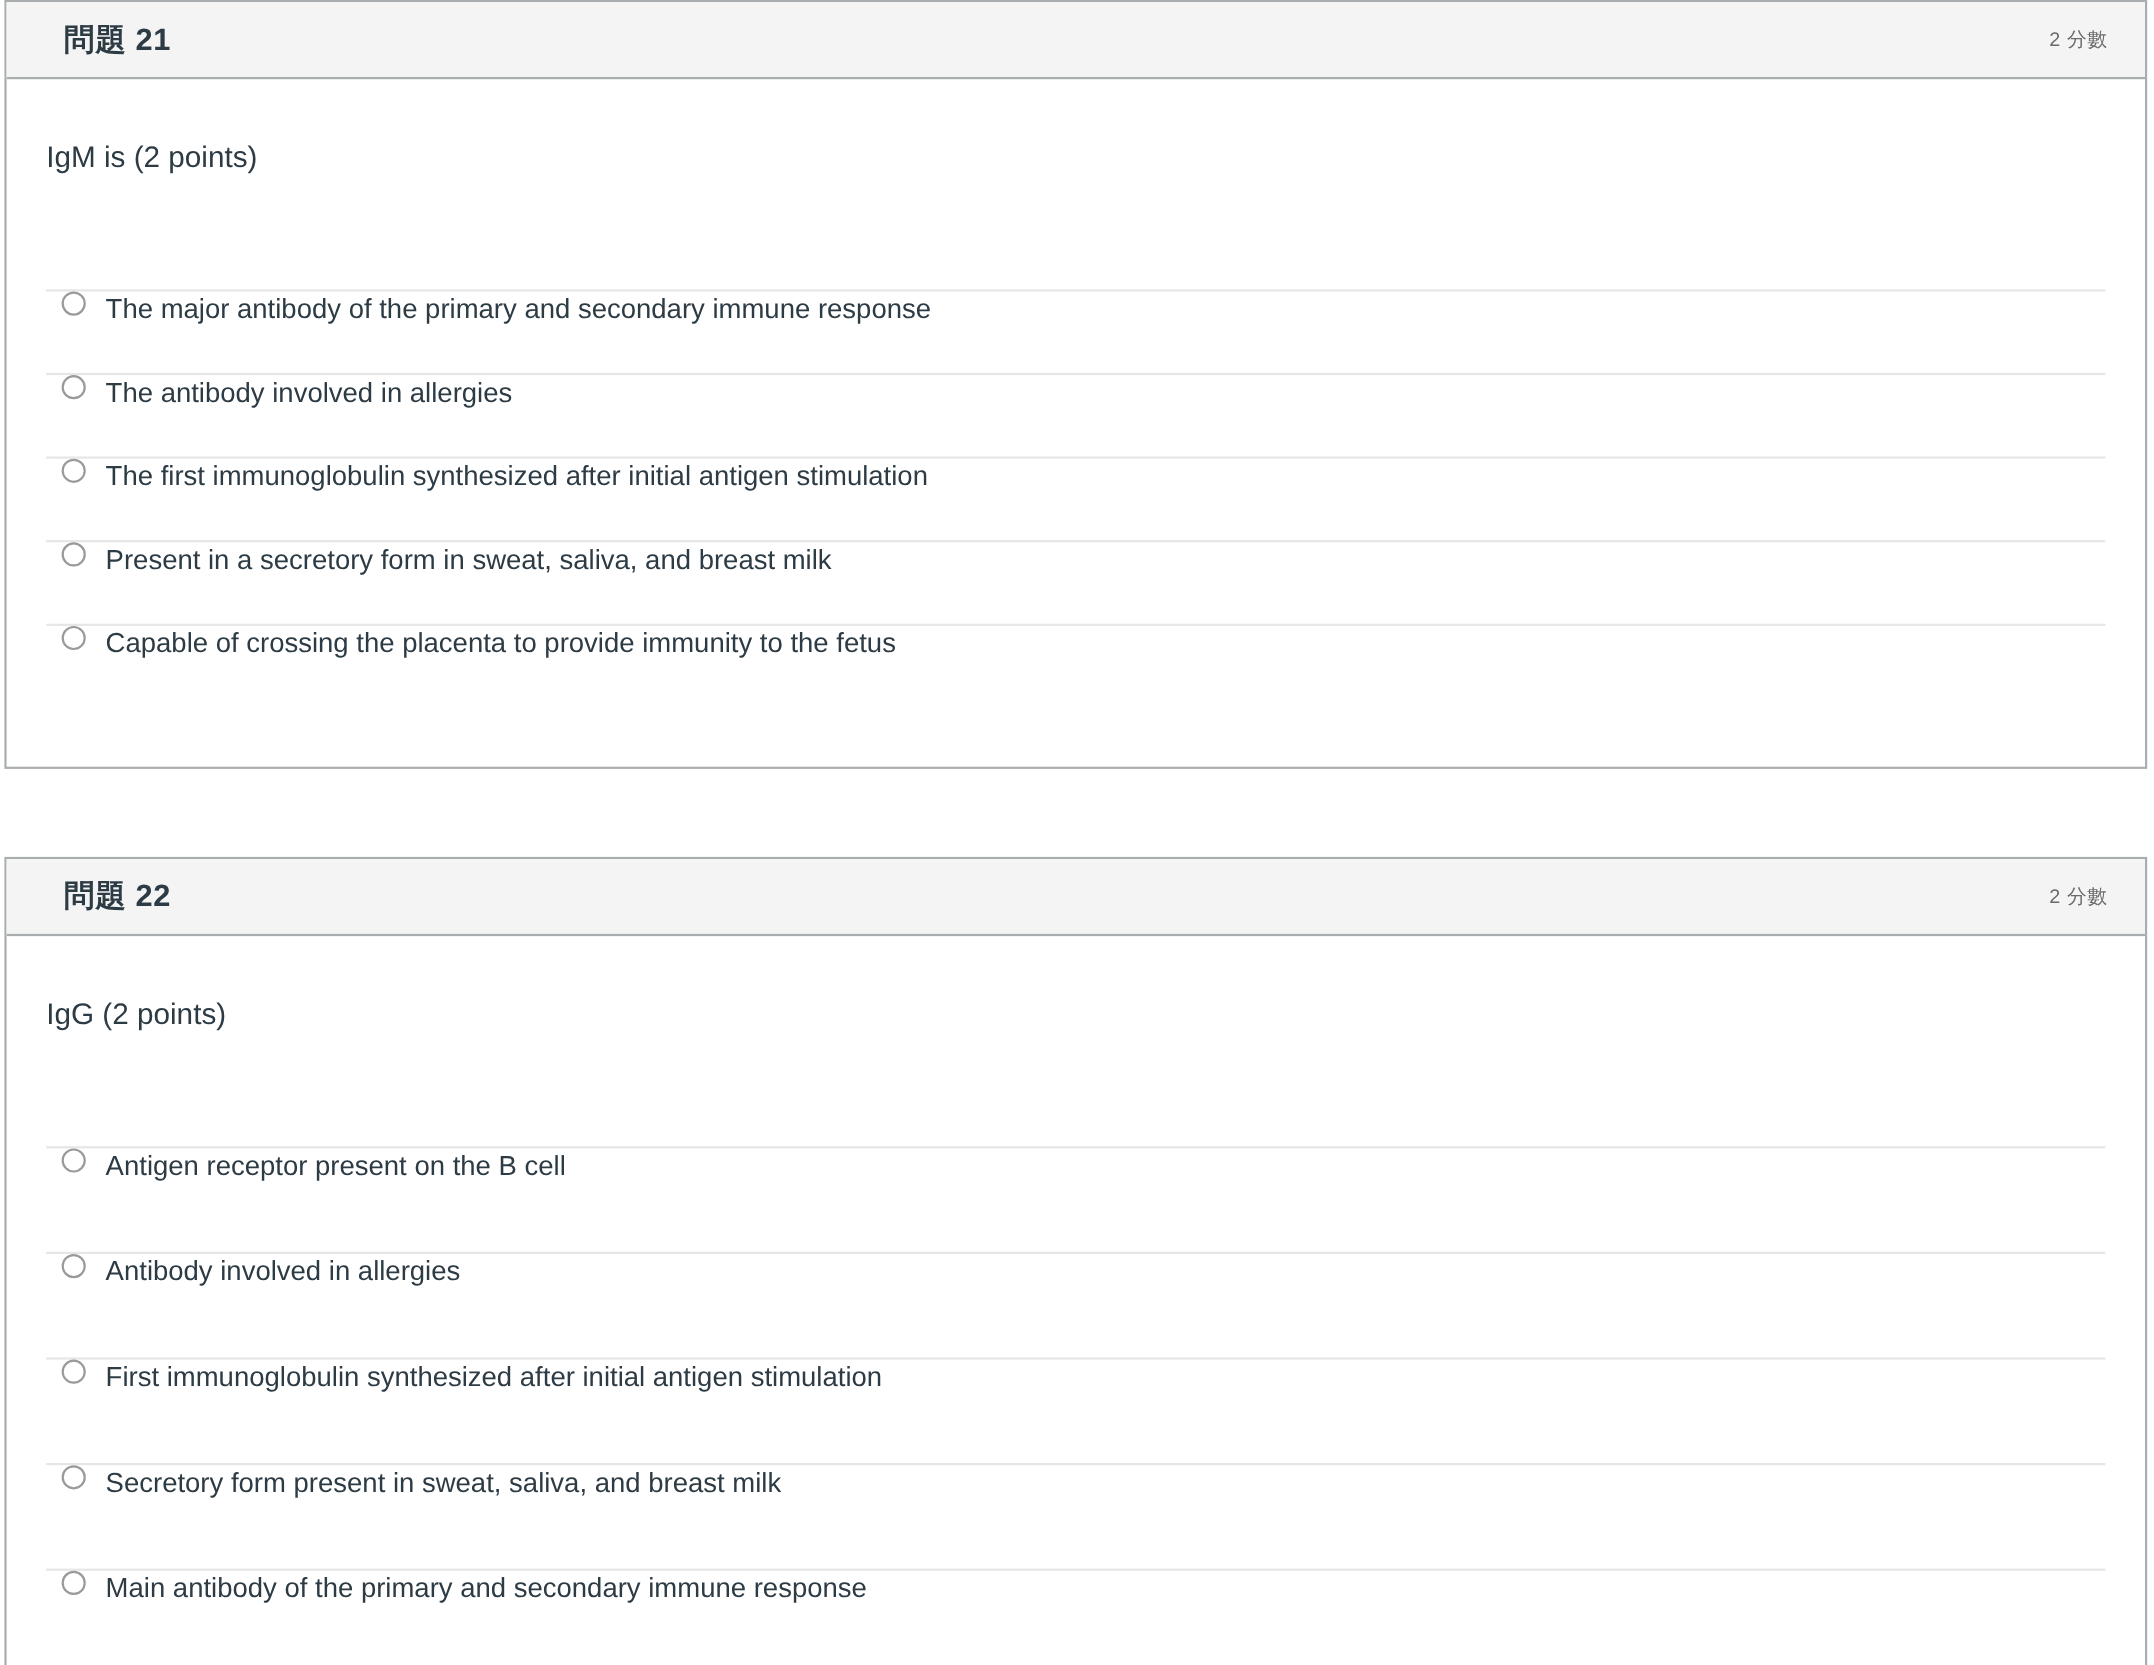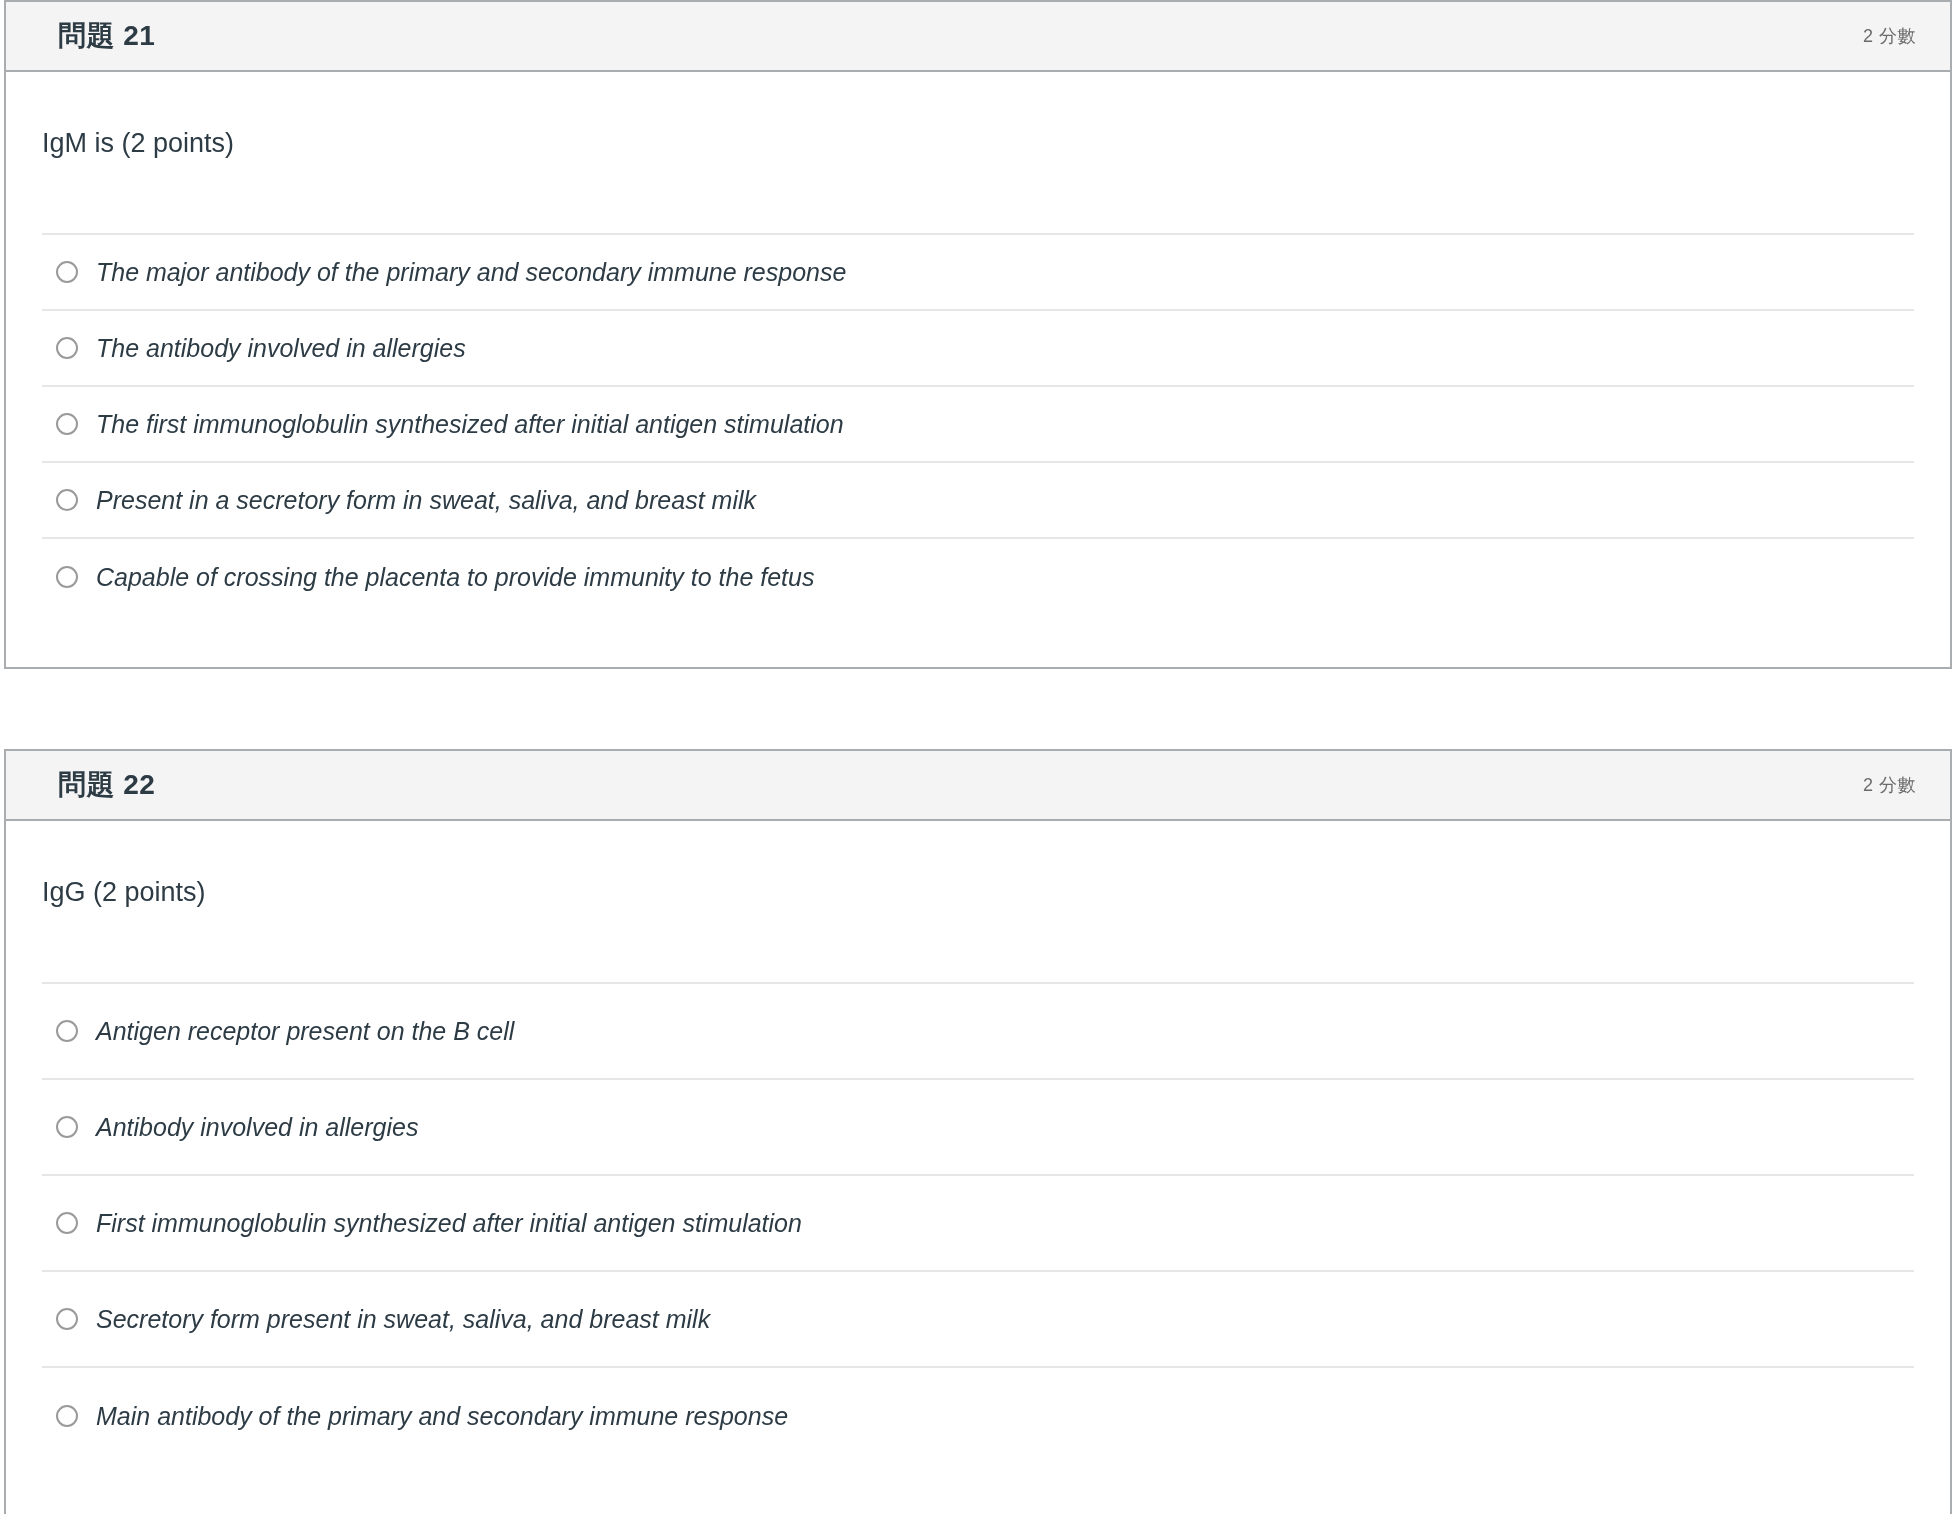--- a/index.html
+++ b/index.html
@@ -51,40 +51,39 @@
     color: #6b6b6b;
     font-weight: normal;
     letter-spacing: 0.5px;
   }
 
   .question-body {
     padding: 0;
   }
 
   .question-text-wrap {
-    padding: 52px 36px 70px 36px;
+    padding: 52px 36px 100px 36px;
   }
   .question-text {
     font-size: 27px;
     line-height: 1.45;
     color: #2d3b45;
   }
 
   
   .answers {
     margin: 0 36px 0 36px;
     border-top: 2px solid #e6e6e6;
   }
   .answer-row {
     display: flex;
-    align-items: center;
+    align-items: flex-start;
     height: 76px;
     border-bottom: 2px solid #e6e6e6;
     padding-left: 14px;
-    font-style: italic;
   }
   .answer-row:last-child {
     border-bottom: none;
   }
   .answers.q2 .answer-row {
     height: 96px;
   }
 
   .radio {
     width: 22px;

